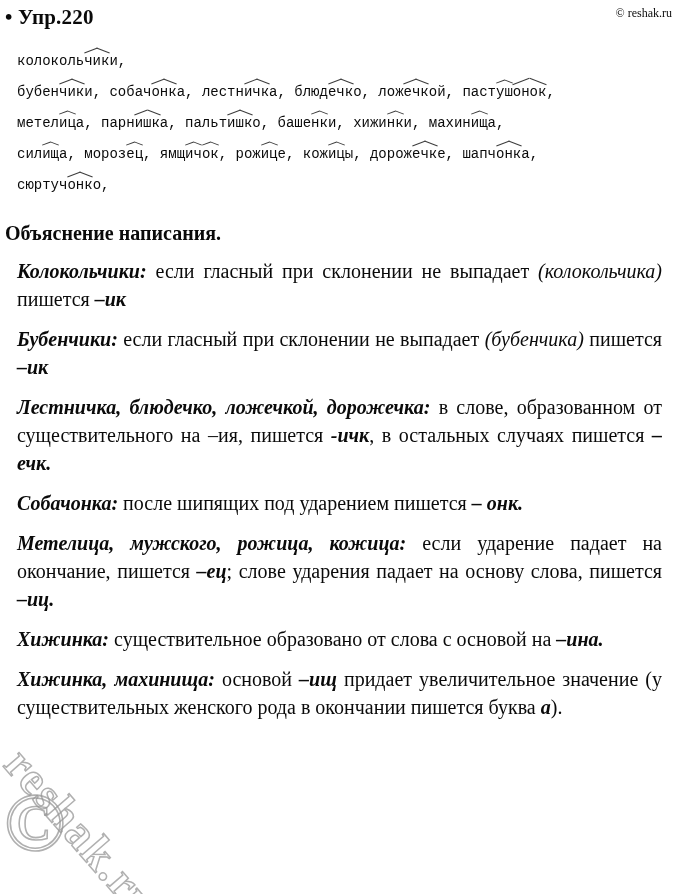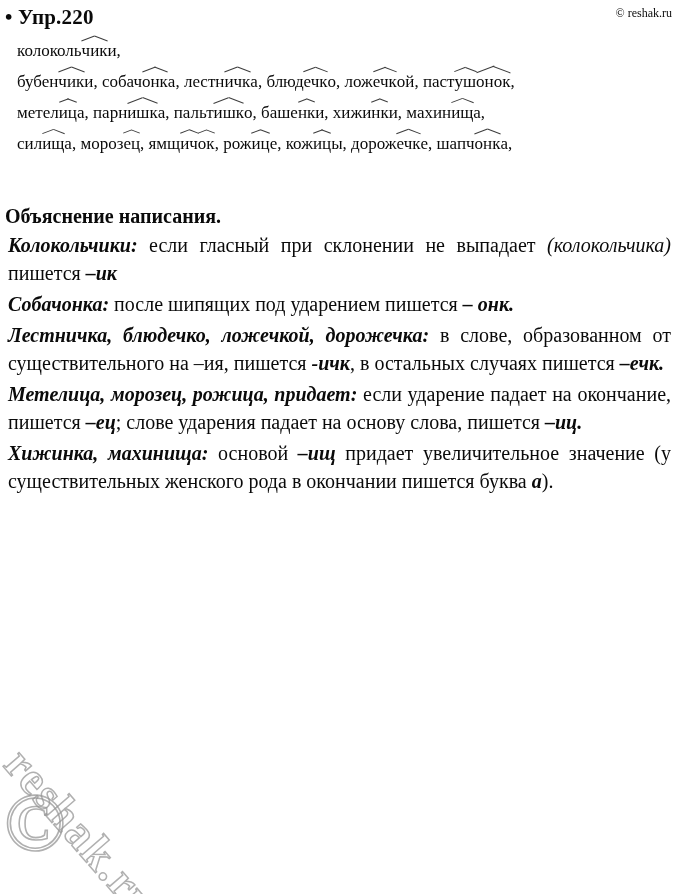--- a/index.html
+++ b/index.html
@@ -35,23 +35,24 @@
     letter-spacing: 0.2px;
   }
   .site-credit {
     position: absolute;
     right: 2px;
     top: 1px;
     font-size: 12px;
   }
   
   .word-list {
-    margin-top: 6px;
+    margin-top: 18px;
     padding-left: 12px;
-    font-size: 17px;
+    font-size: 14px;
+    font-family: Liberation Mono, monospace;
   }
   .wline {
     height: 27px;
     padding-top: 4px;
     white-space: nowrap;
   }
   .hat {
     position: relative;
     display: inline-block;
   }
@@ -60,29 +61,29 @@
     position: absolute;
     top: -3px;
     height: 1.3px;
     background: #3c3c3c;
     width: 54%;
   }
   .hat::before { left: -1%; transform: rotate(-21deg); }
   .hat::after  { right: -1%; transform: rotate(21deg); }
   
   .section-heading {
-    margin: 44px 0 0 0;
+    margin: 18px 0 0 0;
     font-size: 20px;
     font-weight: bold;
   }
   .paragraphs {
     margin-top: 2px;
   }
   .para {
-    margin: 3px;
+    margin: 12px;
     font-size: 20px;
     line-height: 28px;
     text-align: justify;
   }
   .run-n  { font-style: normal; font-weight: normal; }
   .run-i  { font-style: italic; }
   .run-bi { font-weight: bold; font-style: italic; }
   
   .watermark {
     position: absolute;
@@ -124,29 +125,32 @@
   <div class="header">
     <div class="ex-title">• Упр.220</div>
     <div class="site-credit">© reshak.ru</div>
   </div>
 
   <div class="word-list">
       <div class="wline"><span class="txt">колоколь</span><span class="hat">чик</span><span class="txt">и,</span></div>
       <div class="wline"><span class="txt">бубен</span><span class="hat">чик</span><span class="txt">и, собач</span><span class="hat">онк</span><span class="txt">а, лестн</span><span class="hat">ичк</span><span class="txt">а, блюд</span><span class="hat">ечк</span><span class="txt">о, лож</span><span class="hat">ечк</span><span class="txt">ой, паст</span><span class="hat">уш</span><span class="hat">онок</span><span class="txt">,</span></div>
       <div class="wline"><span class="txt">метел</span><span class="hat">иц</span><span class="txt">а, парн</span><span class="hat">ишк</span><span class="txt">а, пальт</span><span class="hat">ишк</span><span class="txt">о, баше</span><span class="hat">нк</span><span class="txt">и, хижи</span><span class="hat">нк</span><span class="txt">и, махин</span><span class="hat">ищ</span><span class="txt">а,</span></div>
       <div class="wline"><span class="txt">сил</span><span class="hat">ищ</span><span class="txt">а, мороз</span><span class="hat">ец</span><span class="txt">, ямщ</span><span class="hat">ич</span><span class="hat">ок</span><span class="txt">, рож</span><span class="hat">иц</span><span class="txt">е, кож</span><span class="hat">иц</span><span class="txt">ы, дорож</span><span class="hat">ечк</span><span class="txt">е, шапч</span><span class="hat">онк</span><span class="txt">а,</span></div>
+      <div class="wline"><span class="txt">сюртуч</span><span class="hat">онк</span><span class="txt">о,</span></div>
     </div>
 
   <h2 class="section-heading">Объяснение написания.</h2>
 
   <div class="paragraphs">
       <p class="para"><span class="run-bi">Колокольчики: </span><span class="run-n">если гласный при склонении не выпадает </span><span class="run-i">(колокольчика)</span><span class="run-n"> пишется </span><span class="run-bi">–ик</span></p>
+      <p class="para"><span class="run-bi">Бубенчики: </span><span class="run-n">если гласный при склонении не выпадает </span><span class="run-i">(бубенчика)</span><span class="run-n"> пишется </span><span class="run-bi">–ик</span></p>
+      <p class="para"><span class="run-bi">Лестничка, блюдечко, ложечкой, дорожечка: </span><span class="run-n">в слове, образованном от существительного на –ия, пишется </span><span class="run-bi">-ичк</span><span class="run-n">, в остальных случаях пишется </span><span class="run-bi">–ечк.</span></p>
       <p class="para"><span class="run-bi">Собачонка: </span><span class="run-n">после шипящих под ударением пишется </span><span class="run-bi">– онк.</span></p>
-      <p class="para"><span class="run-bi">Лестничка, блюдечко, ложечкой, дорожечка: </span><span class="run-n">в слове, образованном от существительного на –ия, пишется </span><span class="run-bi">-ичк</span><span class="run-n">, в остальных случаях пишется </span><span class="run-bi">–ечк.</span></p>
-      <p class="para"><span class="run-bi">Метелица, морозец, рожица, придает: </span><span class="run-n">если ударение падает на окончание, пишется </span><span class="run-bi">–ец</span><span class="run-n">; слове ударения падает на основу слова, пишется </span><span class="run-bi">–иц.</span></p>
+      <p class="para"><span class="run-bi">Метелица, мужского, рожица, кожица: </span><span class="run-n">если ударение падает на окончание, пишется </span><span class="run-bi">–ец</span><span class="run-n">; слове ударения падает на основу слова, пишется </span><span class="run-bi">–иц.</span></p>
+      <p class="para"><span class="run-bi">Хижинка: </span><span class="run-n">существительное образовано от слова с основой на </span><span class="run-bi">–ина.</span></p>
       <p class="para"><span class="run-bi">Хижинка,  махинища: </span><span class="run-n">основой </span><span class="run-bi">–ищ</span><span class="run-n"> придает  увеличительное значение (у существительных женского рода в окончании пишется буква </span><span class="run-bi">а</span><span class="run-n">).</span></p>
     </div>
 
 </div>
 
 <div class="watermark">
   <span class="wm-copy">©</span>
   <span class="wm-text">reshak.ru</span>
 </div>
 

